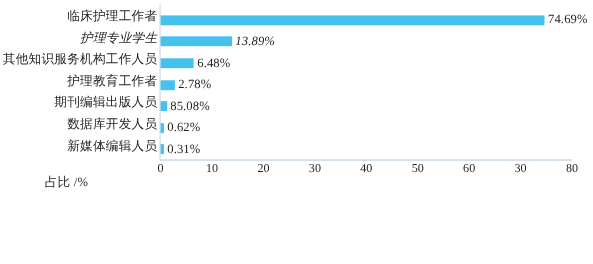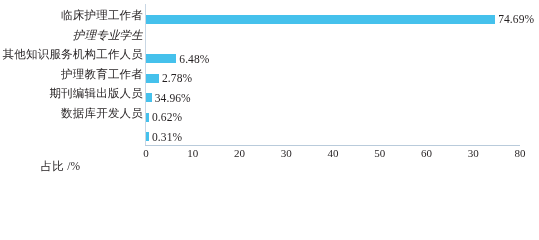--- a/index.html
+++ b/index.html
@@ -131,38 +131,40 @@
   <div class="y-axis-line"></div>
   <div class="x-axis-line"></div>
 
   <div class="rows" id="bar-rows">
       <div class="bar-row" style="top: 3px;">
         <div class="cat-label">临床护理工作者</div>
         <div class="bar-wrap"><span class="bar" style="width: 349.176px; background: rgb(69, 193, 236);"></span><span class="bar-value">74.69%</span></div>
       </div>
       <div class="bar-row" style="top: 22.6px; font-style: italic;">
         <div class="cat-label">护理专业学生</div>
+        <div class="bar-wrap"><span class="bar" style="width: 64.9357px; background: rgb(69, 193, 236);"></span><span class="bar-value">13.89%</span></div>
       </div>
       <div class="bar-row" style="top: 42.2px;">
         <div class="cat-label">其他知识服务机构工作人员</div>
         <div class="bar-wrap"><span class="bar" style="width: 30.294px; background: rgb(69, 193, 236);"></span><span class="bar-value">6.48%</span></div>
       </div>
       <div class="bar-row" style="top: 61.8px;">
         <div class="cat-label">护理教育工作者</div>
         <div class="bar-wrap"><span class="bar" style="width: 12.9965px; background: rgb(69, 193, 236);"></span><span class="bar-value">2.78%</span></div>
       </div>
       <div class="bar-row" style="top: 81.4px;">
         <div class="cat-label">期刊编辑出版人员</div>
-        <div class="bar-wrap"><span class="bar" style="width: 5.75025px; background: rgb(69, 193, 236);"></span><span class="bar-value">34.96%</span></div>
+        <div class="bar-wrap"><span class="bar" style="width: 5.75025px; background: rgb(69, 193, 236);"></span><span class="bar-value">85.08%</span></div>
       </div>
       <div class="bar-row" style="top: 101px; text-align: right;">
         <div class="cat-label">数据库开发人员</div>
         <div class="bar-wrap"><span class="bar" style="width: 3px; background: rgb(69, 193, 236);"></span><span class="bar-value">0.62%</span></div>
       </div>
       <div class="bar-row" style="top: 120.6px;">
+        <div class="cat-label">新媒体编辑人员</div>
         <div class="bar-wrap"><span class="bar" style="width: 3px; background: rgb(69, 193, 236);"></span><span class="bar-value">0.31%</span></div>
       </div>
     </div>
 
   <div class="x-ticks" id="x-ticks">
       <span class="x-tick" style="left: 0px;">0</span>
       <span class="x-tick" style="left: 46.75px;">10</span>
       <span class="x-tick" style="left: 93.5px;">20</span>
       <span class="x-tick" style="left: 140.25px;">30</span>
       <span class="x-tick" style="left: 187px;">40</span>

